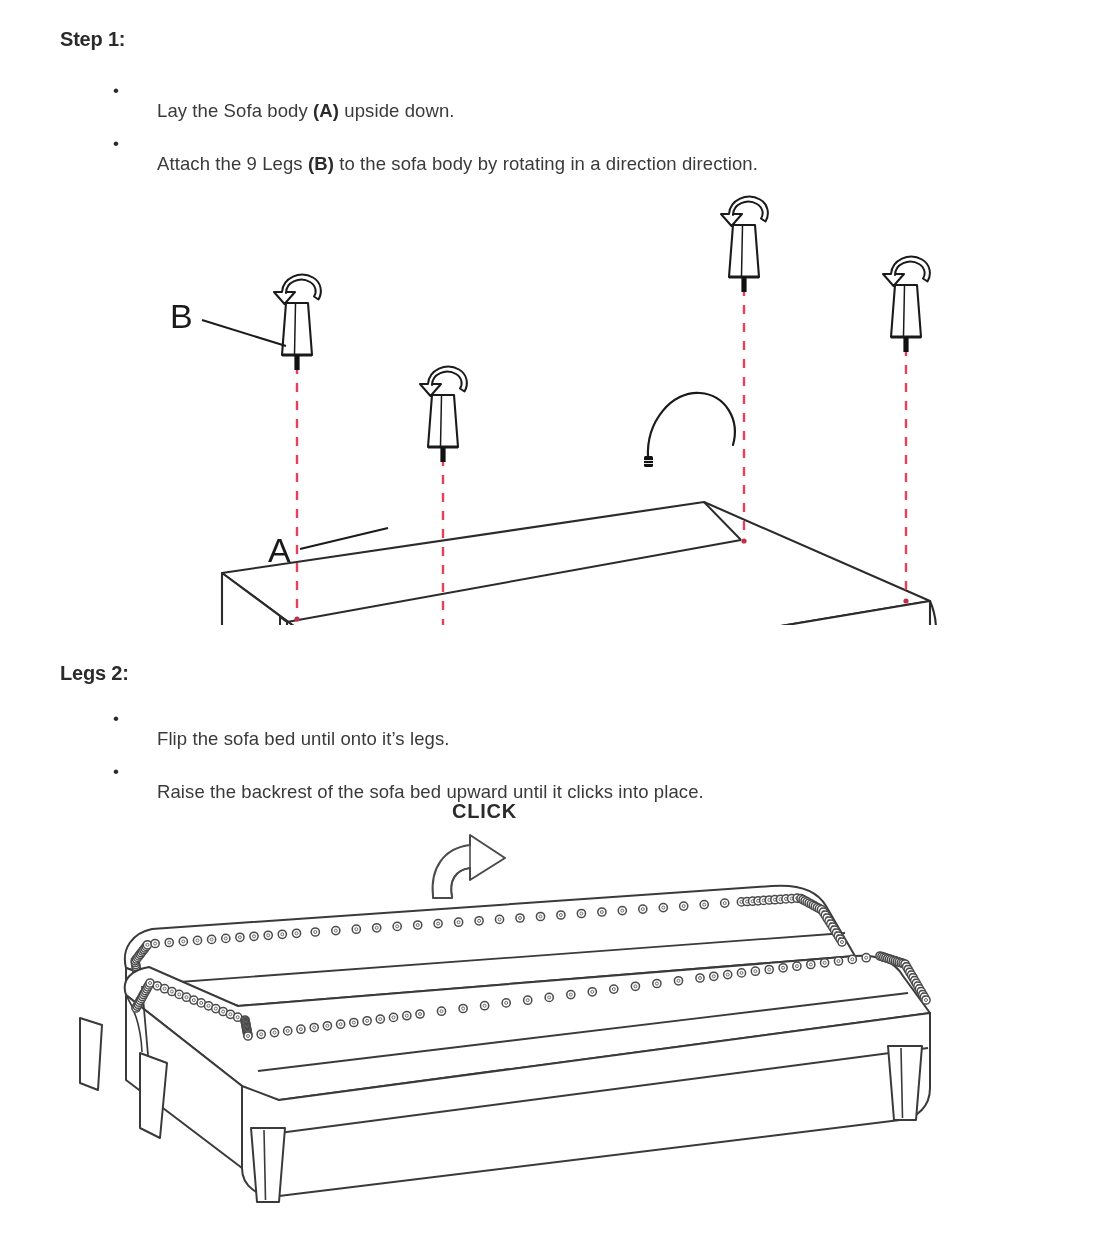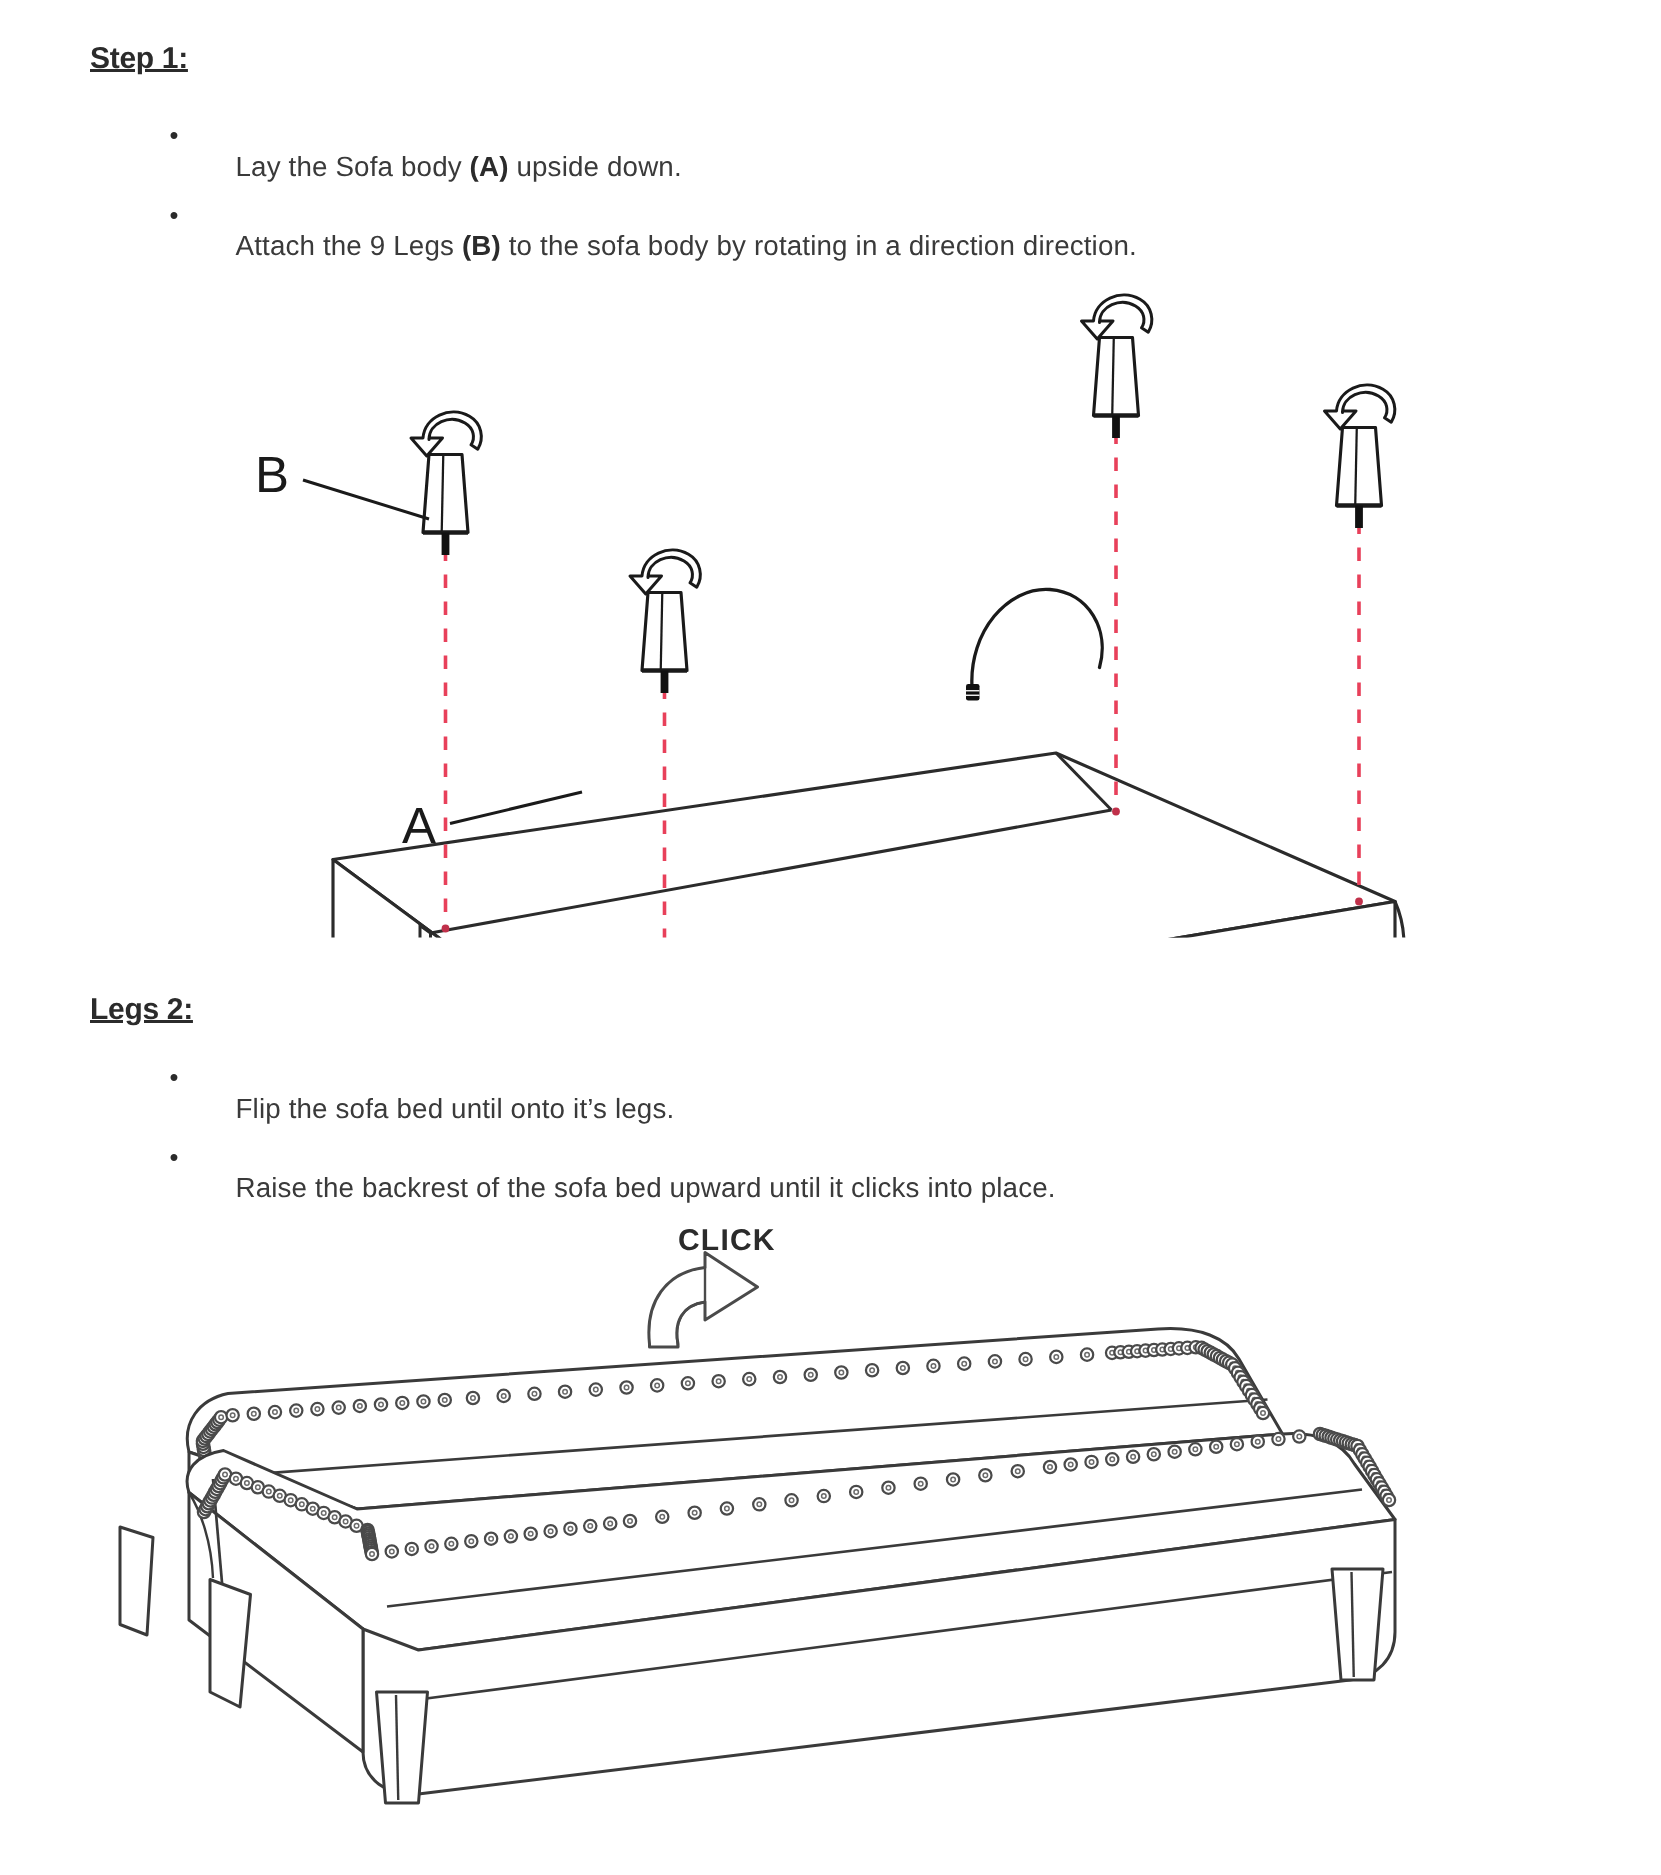--- a/index.html
+++ b/index.html
@@ -16,21 +16,20 @@
     overflow: hidden;
   }
 
   .step-heading {
     position: absolute;
     font-size: 20px;
     font-weight: bold;
     letter-spacing: -0.2px;
     color: #2b2b2b;
     white-space: nowrap;
-    text-decoration: underline;
   }
 
   .bullet-list {
     position: absolute;
     margin: 0;
     padding: 0;
     list-style: none;
   }
   .bullet-row {
     display: flex;
@@ -60,21 +59,20 @@
     left: 0;
   }
 
   .click-label {
     position: absolute;
     font-size: 20px;
     font-weight: bold;
     letter-spacing: 0.8px;
     color: #2b2b2b;
     white-space: nowrap;
-    margin-top: 16px;
   }
 
   .part-label {
     font-family: "Liberation Sans", sans-serif;
     font-size: 34px;
     fill: #1a1a1a;
   }
 </style>
 </head>
 <body>

